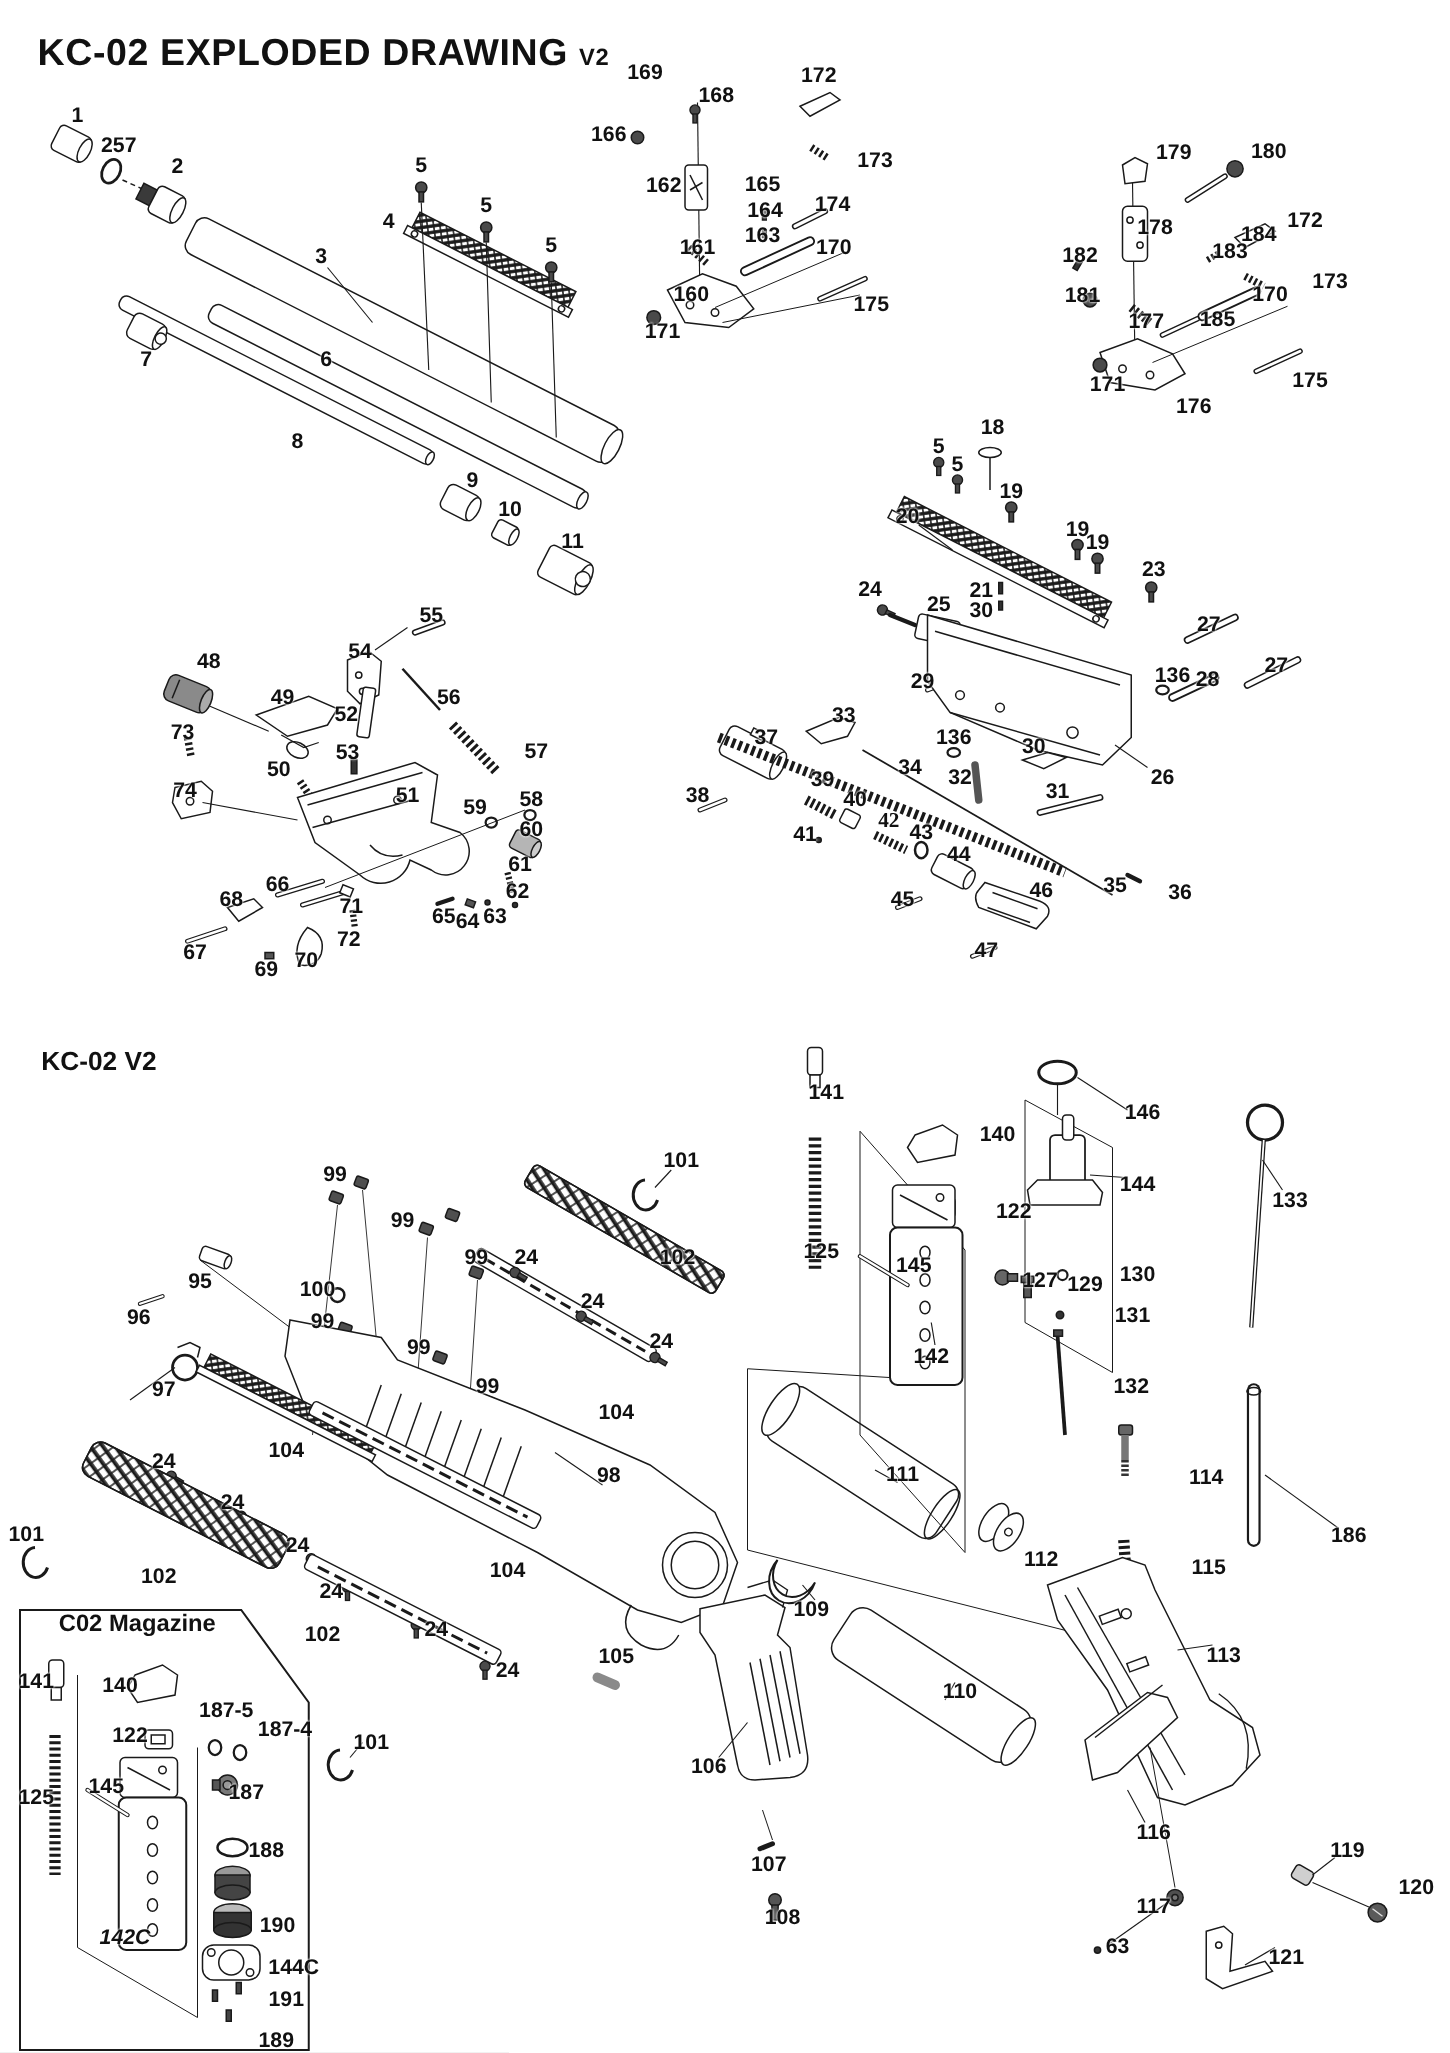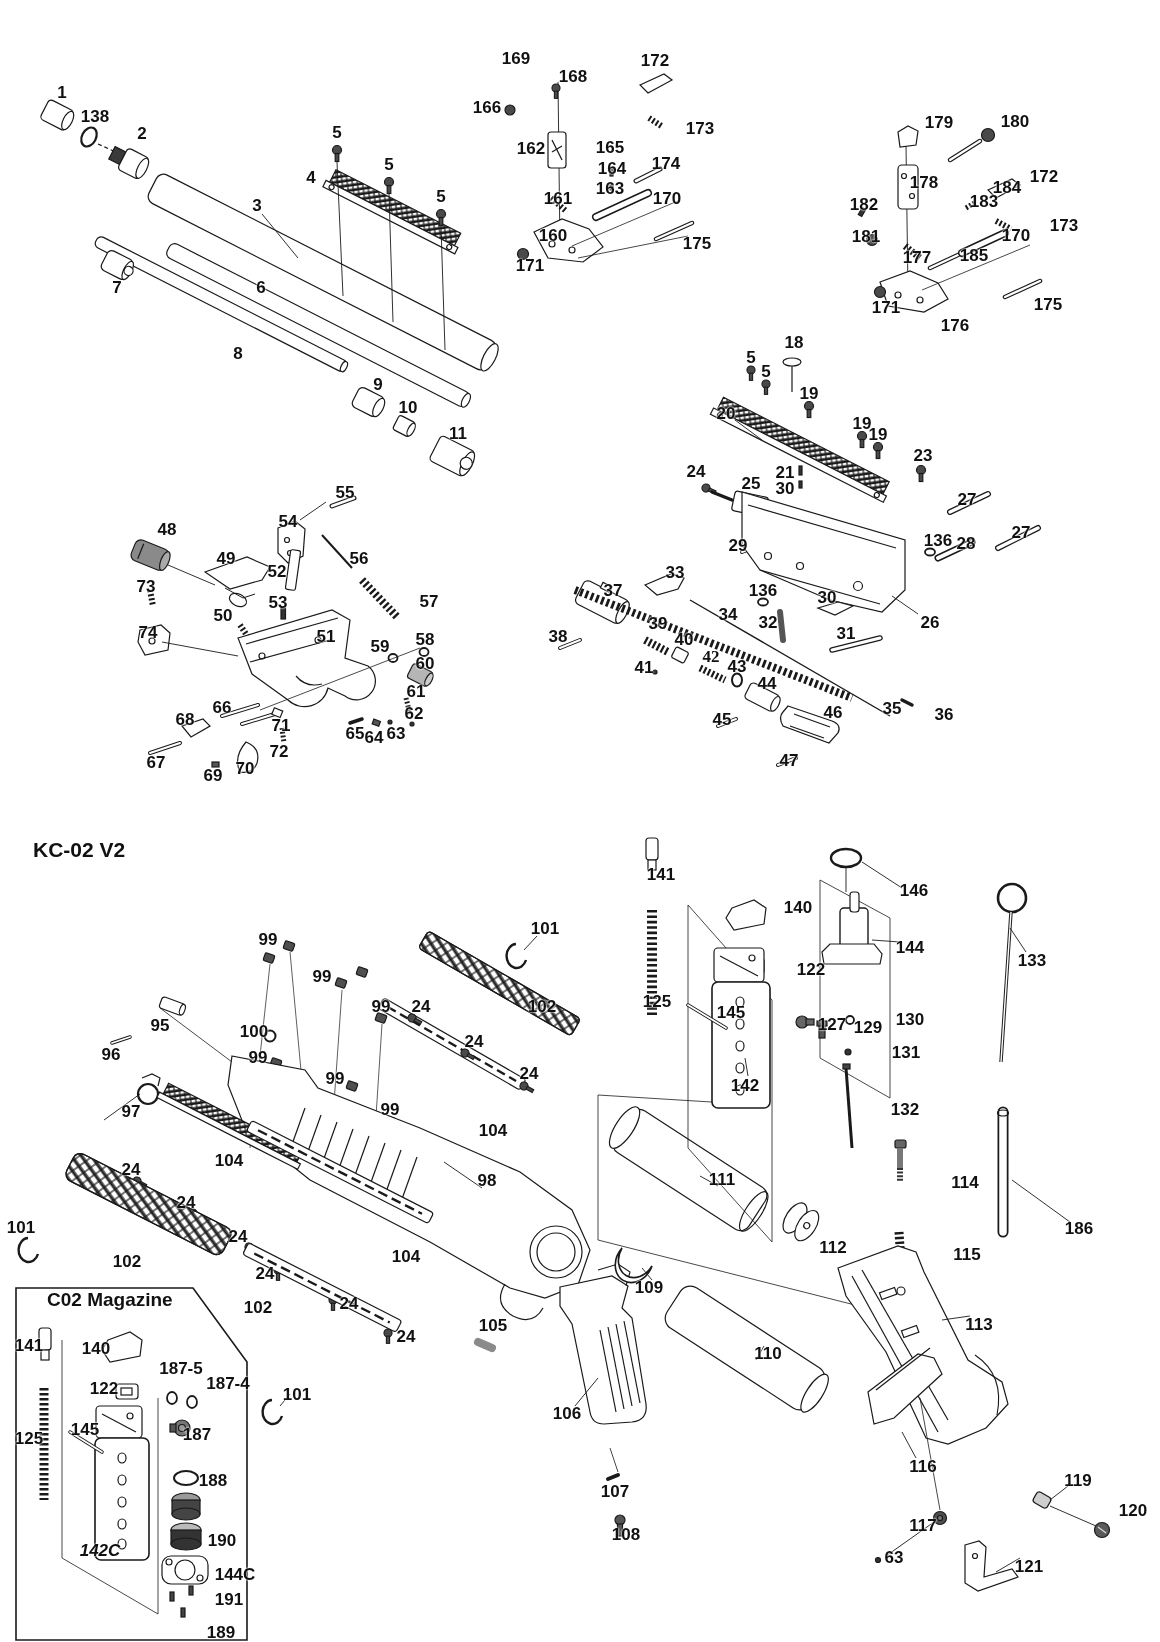--- a/index.html
+++ b/index.html
@@ -563,28 +563,29 @@
     <line x1="1026" y1="952" x2="1010" y2="928"></line>
     <line x1="1070" y1="1222" x2="1012" y2="1180"></line>
     <line x1="900" y1="942" x2="872" y2="940"></line>
     <line x1="902" y1="888" x2="862" y2="862"></line>
     <line x1="537" y1="936" x2="524" y2="950"></line>
     <line x1="290" y1="1394" x2="280" y2="1406"></line>
     <line x1="104" y1="1120" x2="140" y2="1094"></line>
   </g>
 </svg>
 
+<div class="title"><span>KC-02 EXPLODED DRAWING</span> <span class="ver">V2</span></div>
 
 <div class="section-label">KC-02 V2</div>
 
 <div class="magbox-label">C02 Magazine</div>
 
 <div id="labels">
       <span class="plabel" style="left: 62px; top: 92px;">1</span>
-      <span class="plabel" style="left: 95px; top: 116px;">138</span>
+      <span class="plabel" style="left: 95px; top: 116px;">257</span>
       <span class="plabel" style="left: 142px; top: 133px;">2</span>
       <span class="plabel" style="left: 311px; top: 177px;">4</span>
       <span class="plabel" style="left: 337px; top: 132px;">5</span>
       <span class="plabel" style="left: 389px; top: 164px;">5</span>
       <span class="plabel" style="left: 441px; top: 196px;">5</span>
       <span class="plabel" style="left: 257px; top: 205px;">3</span>
       <span class="plabel" style="left: 117px; top: 287px;">7</span>
       <span class="plabel" style="left: 261px; top: 287px;">6</span>
       <span class="plabel" style="left: 238px; top: 353px;">8</span>
       <span class="plabel" style="left: 378px; top: 384px;">9</span>

